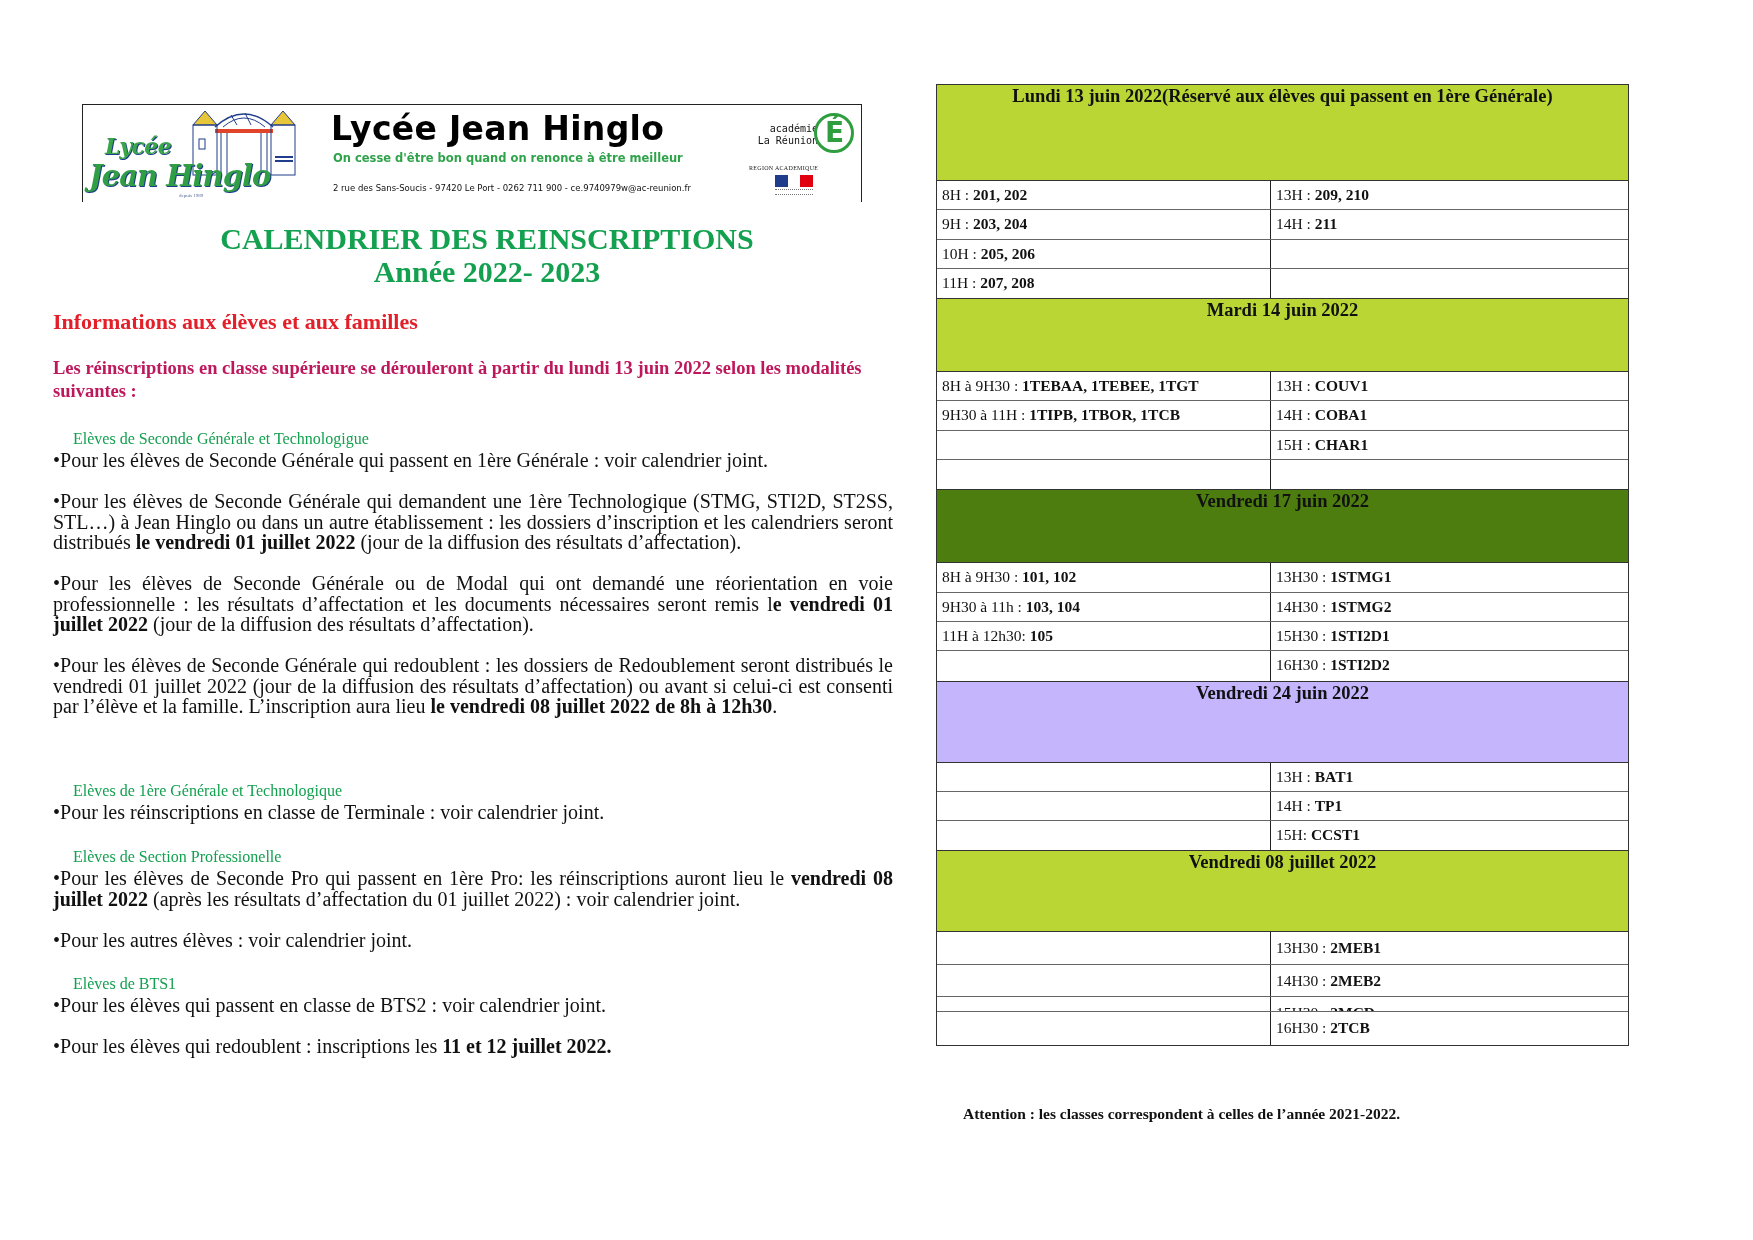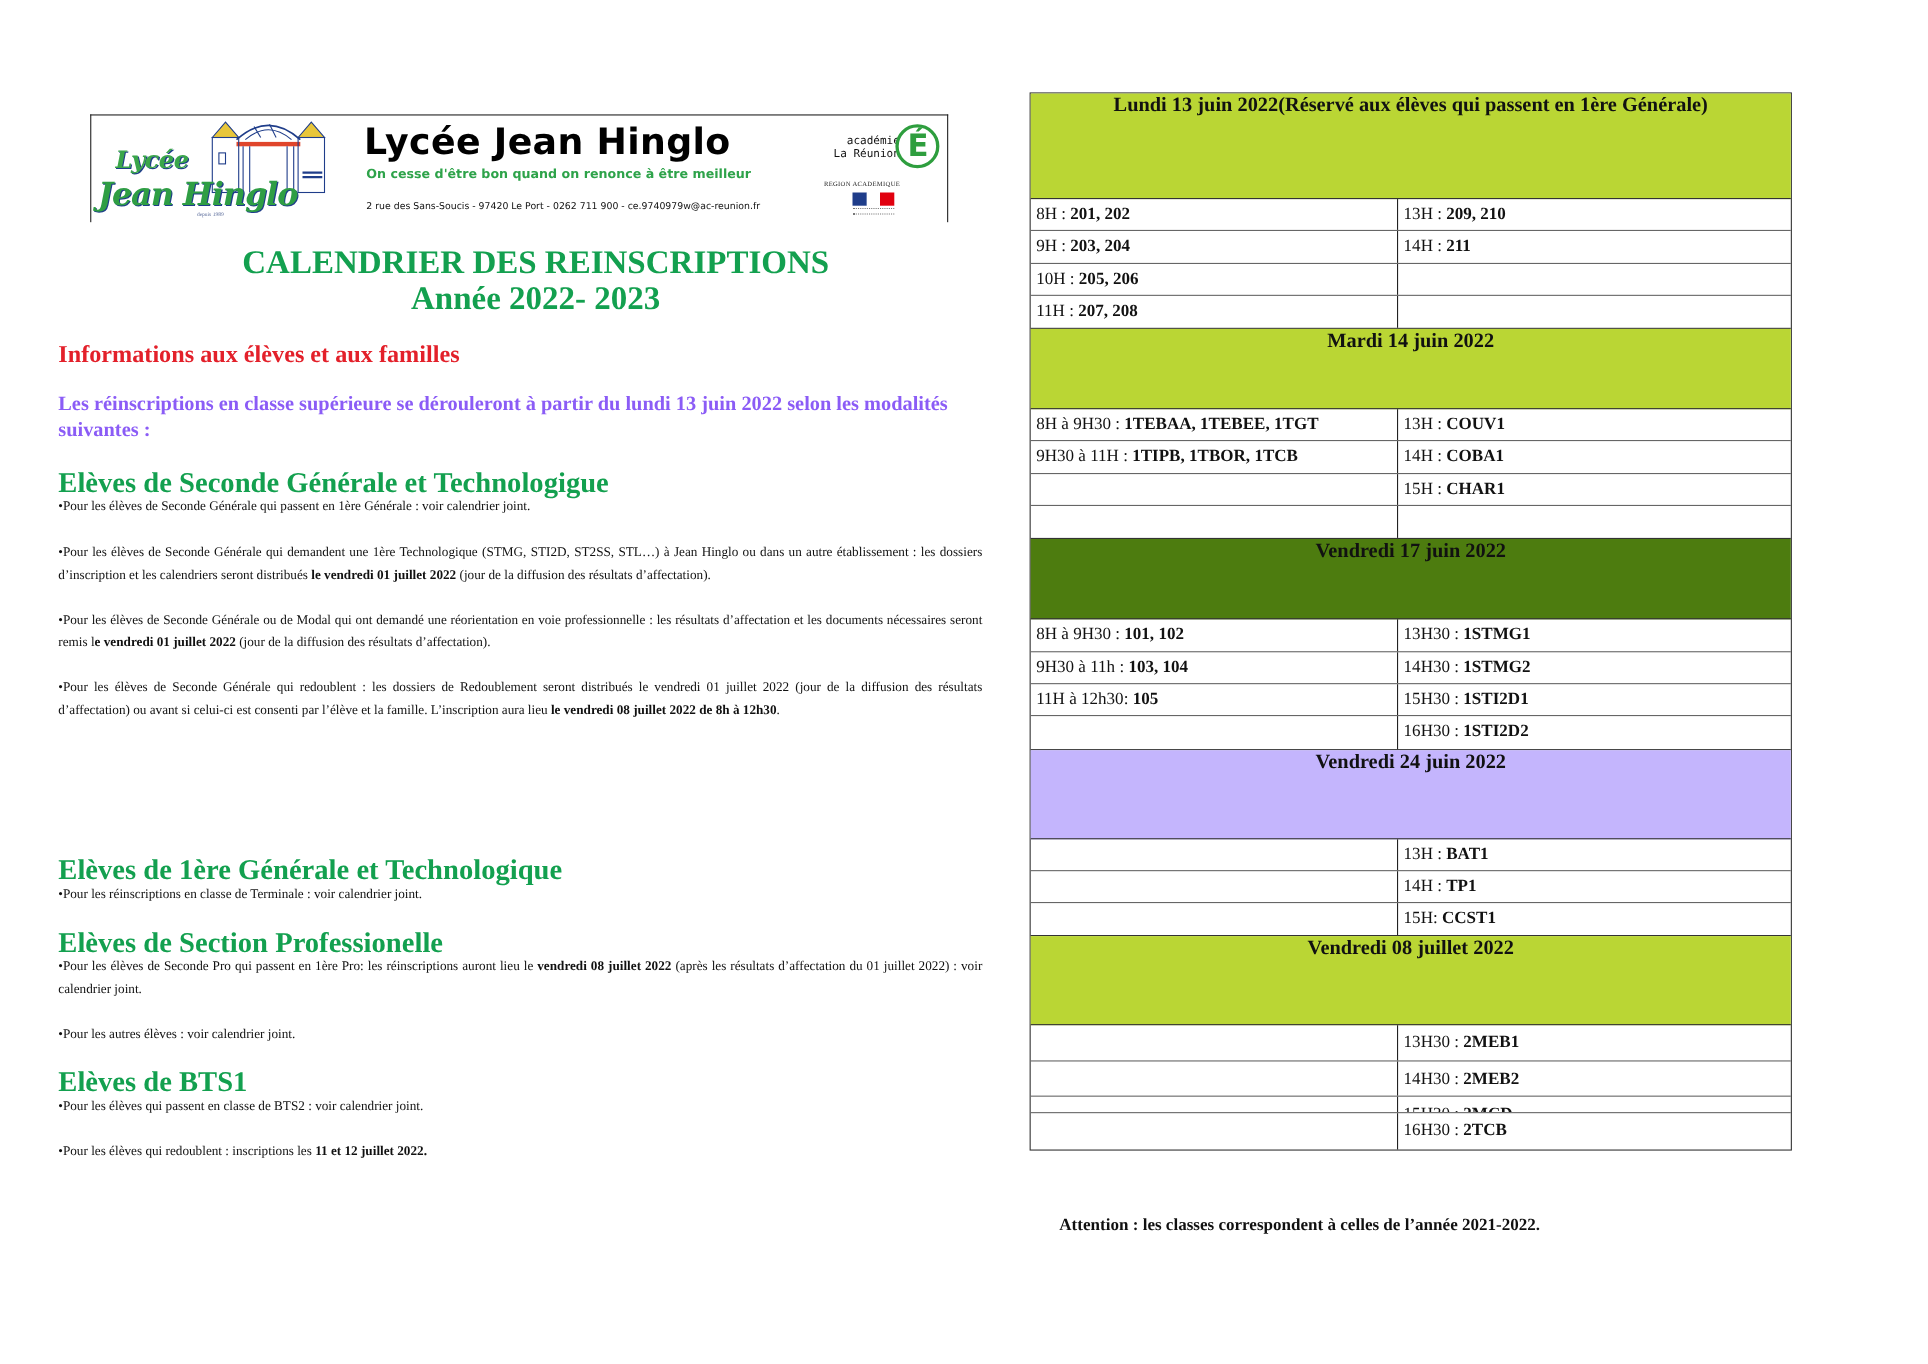--- a/index.html
+++ b/index.html
@@ -64,30 +64,30 @@
     font-size: 30px; line-height: 31px;
   }
   .doc-title.t1 { top: 223px; }
   .doc-title.t2 { top: 256px; }
 
   .info-heading {
     position: absolute; left: 53px; top: 309px; font-weight: bold; font-size: 22px; color: #e3202a;
   }
   .intro {
     position: absolute; left: 53px; top: 357px; width: 840px; font-weight: bold; font-size: 18.5px;
-    line-height: 23px; color: #8b5cf6;
+    line-height: 23px; color: #be185d;
   }
   .section {
     position: absolute; left: 53px; width: 840px;
   }
   .section h2 {
-    font-weight: bold; font-size: 26px; color: #13a04f; line-height: 22px;
+    font-weight: normal; font-size: 16px; color: #13a04f; line-height: 22px; margin-left: 20px;
   }
   .section p {
-    font-size: 12px; line-height: 20.5px; text-align: justify; color: #111;
+    font-size: 20px; line-height: 20.5px; text-align: justify; color: #111;
   }
   .section p + p { margin-top: 20.5px; }
   .section b { font-weight: bold; }
 
   
   .schedule {
     position: absolute; left: 936px; top: 84px; width: 693px;
     border: 1.5px solid #333; border-collapse: collapse;
   }
   .day-header {

